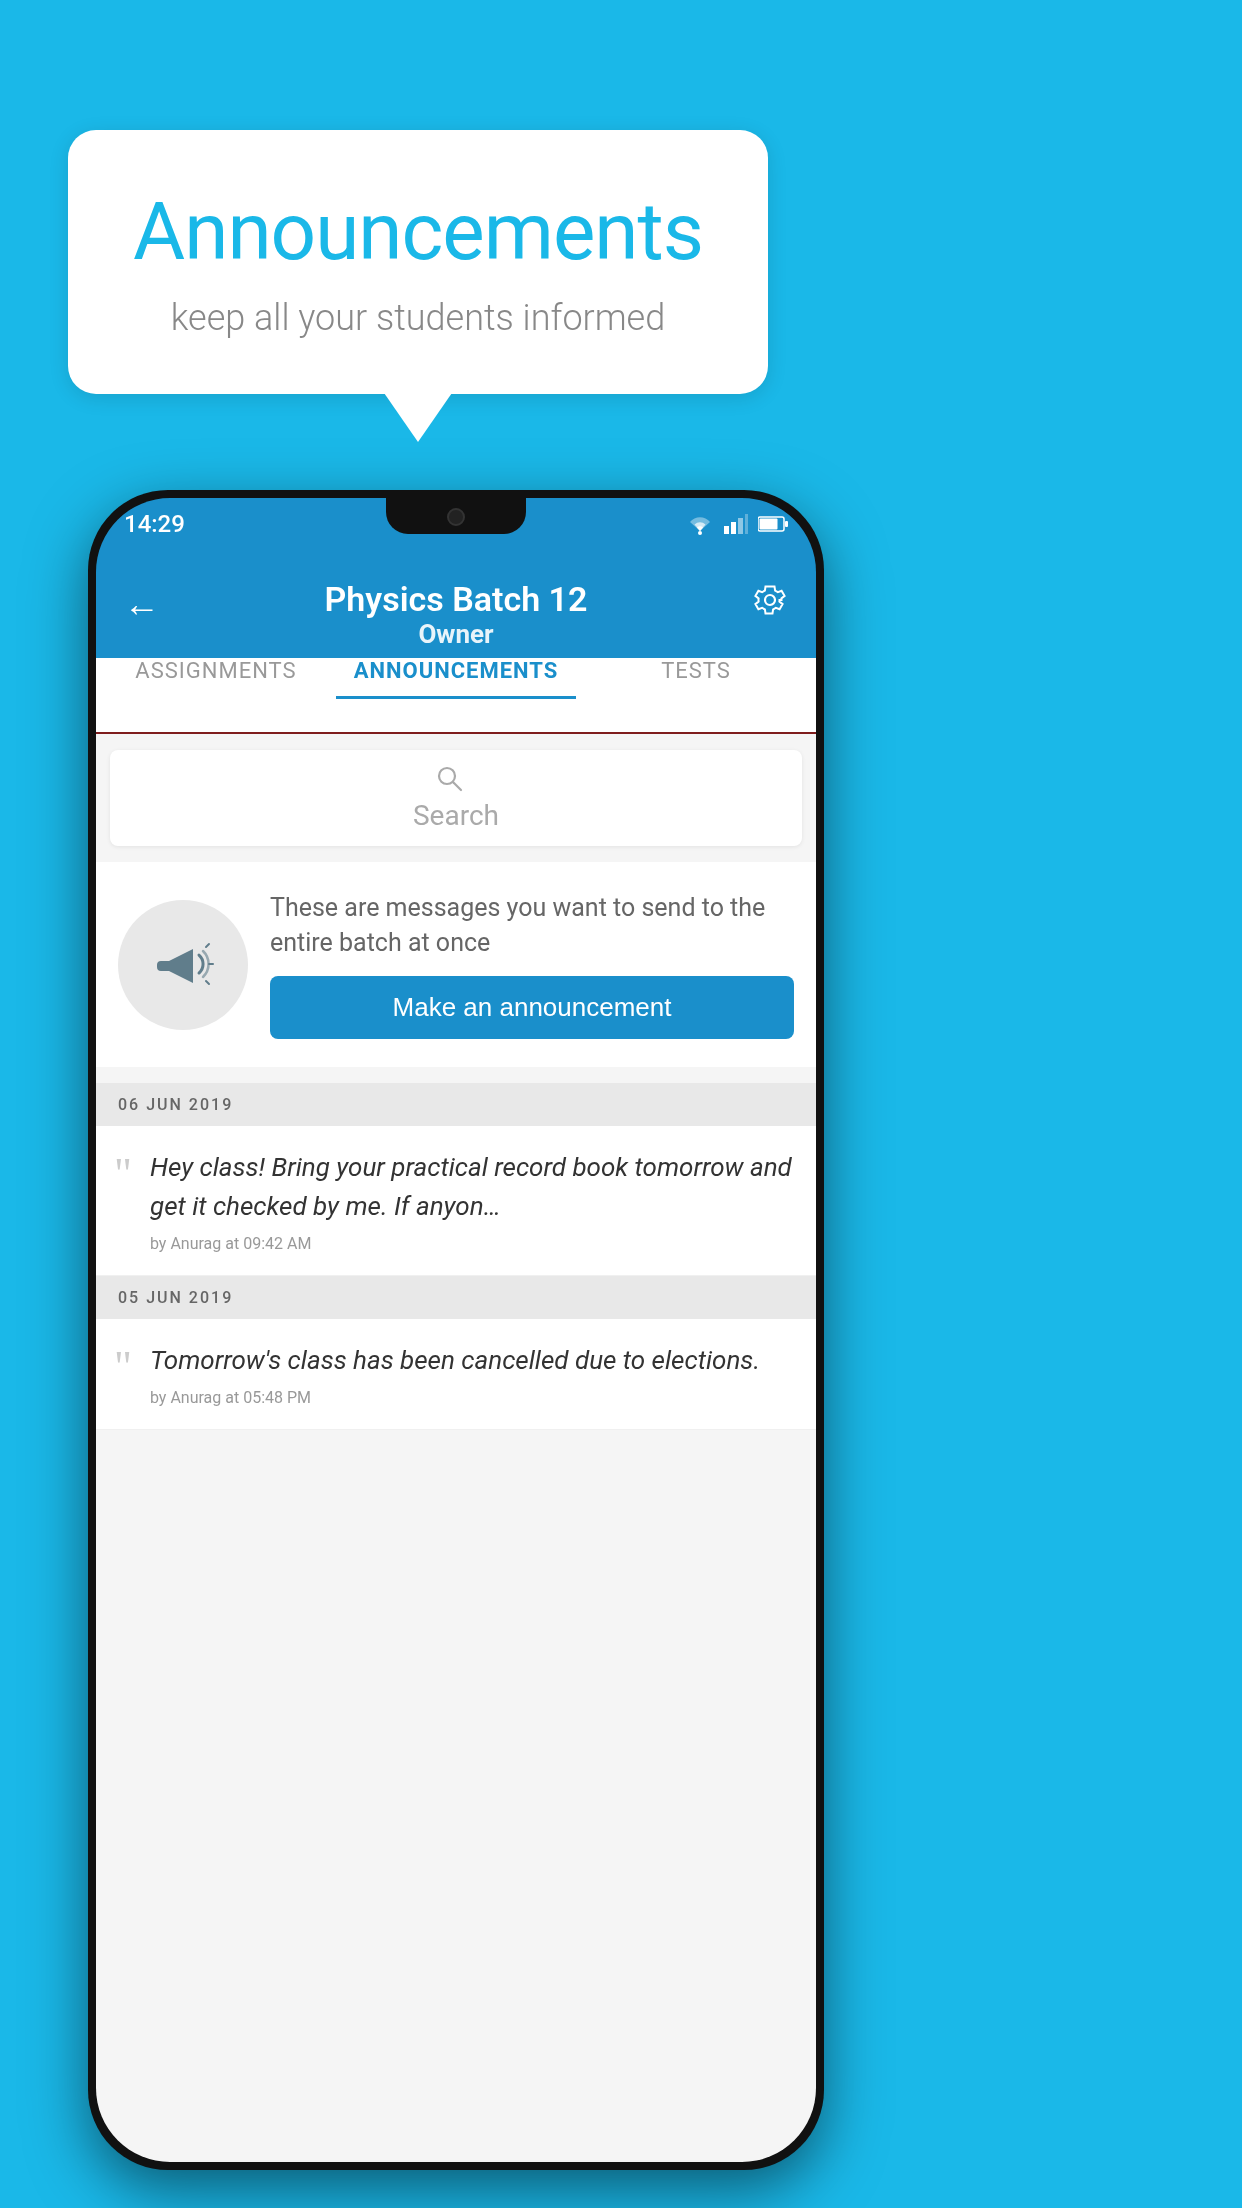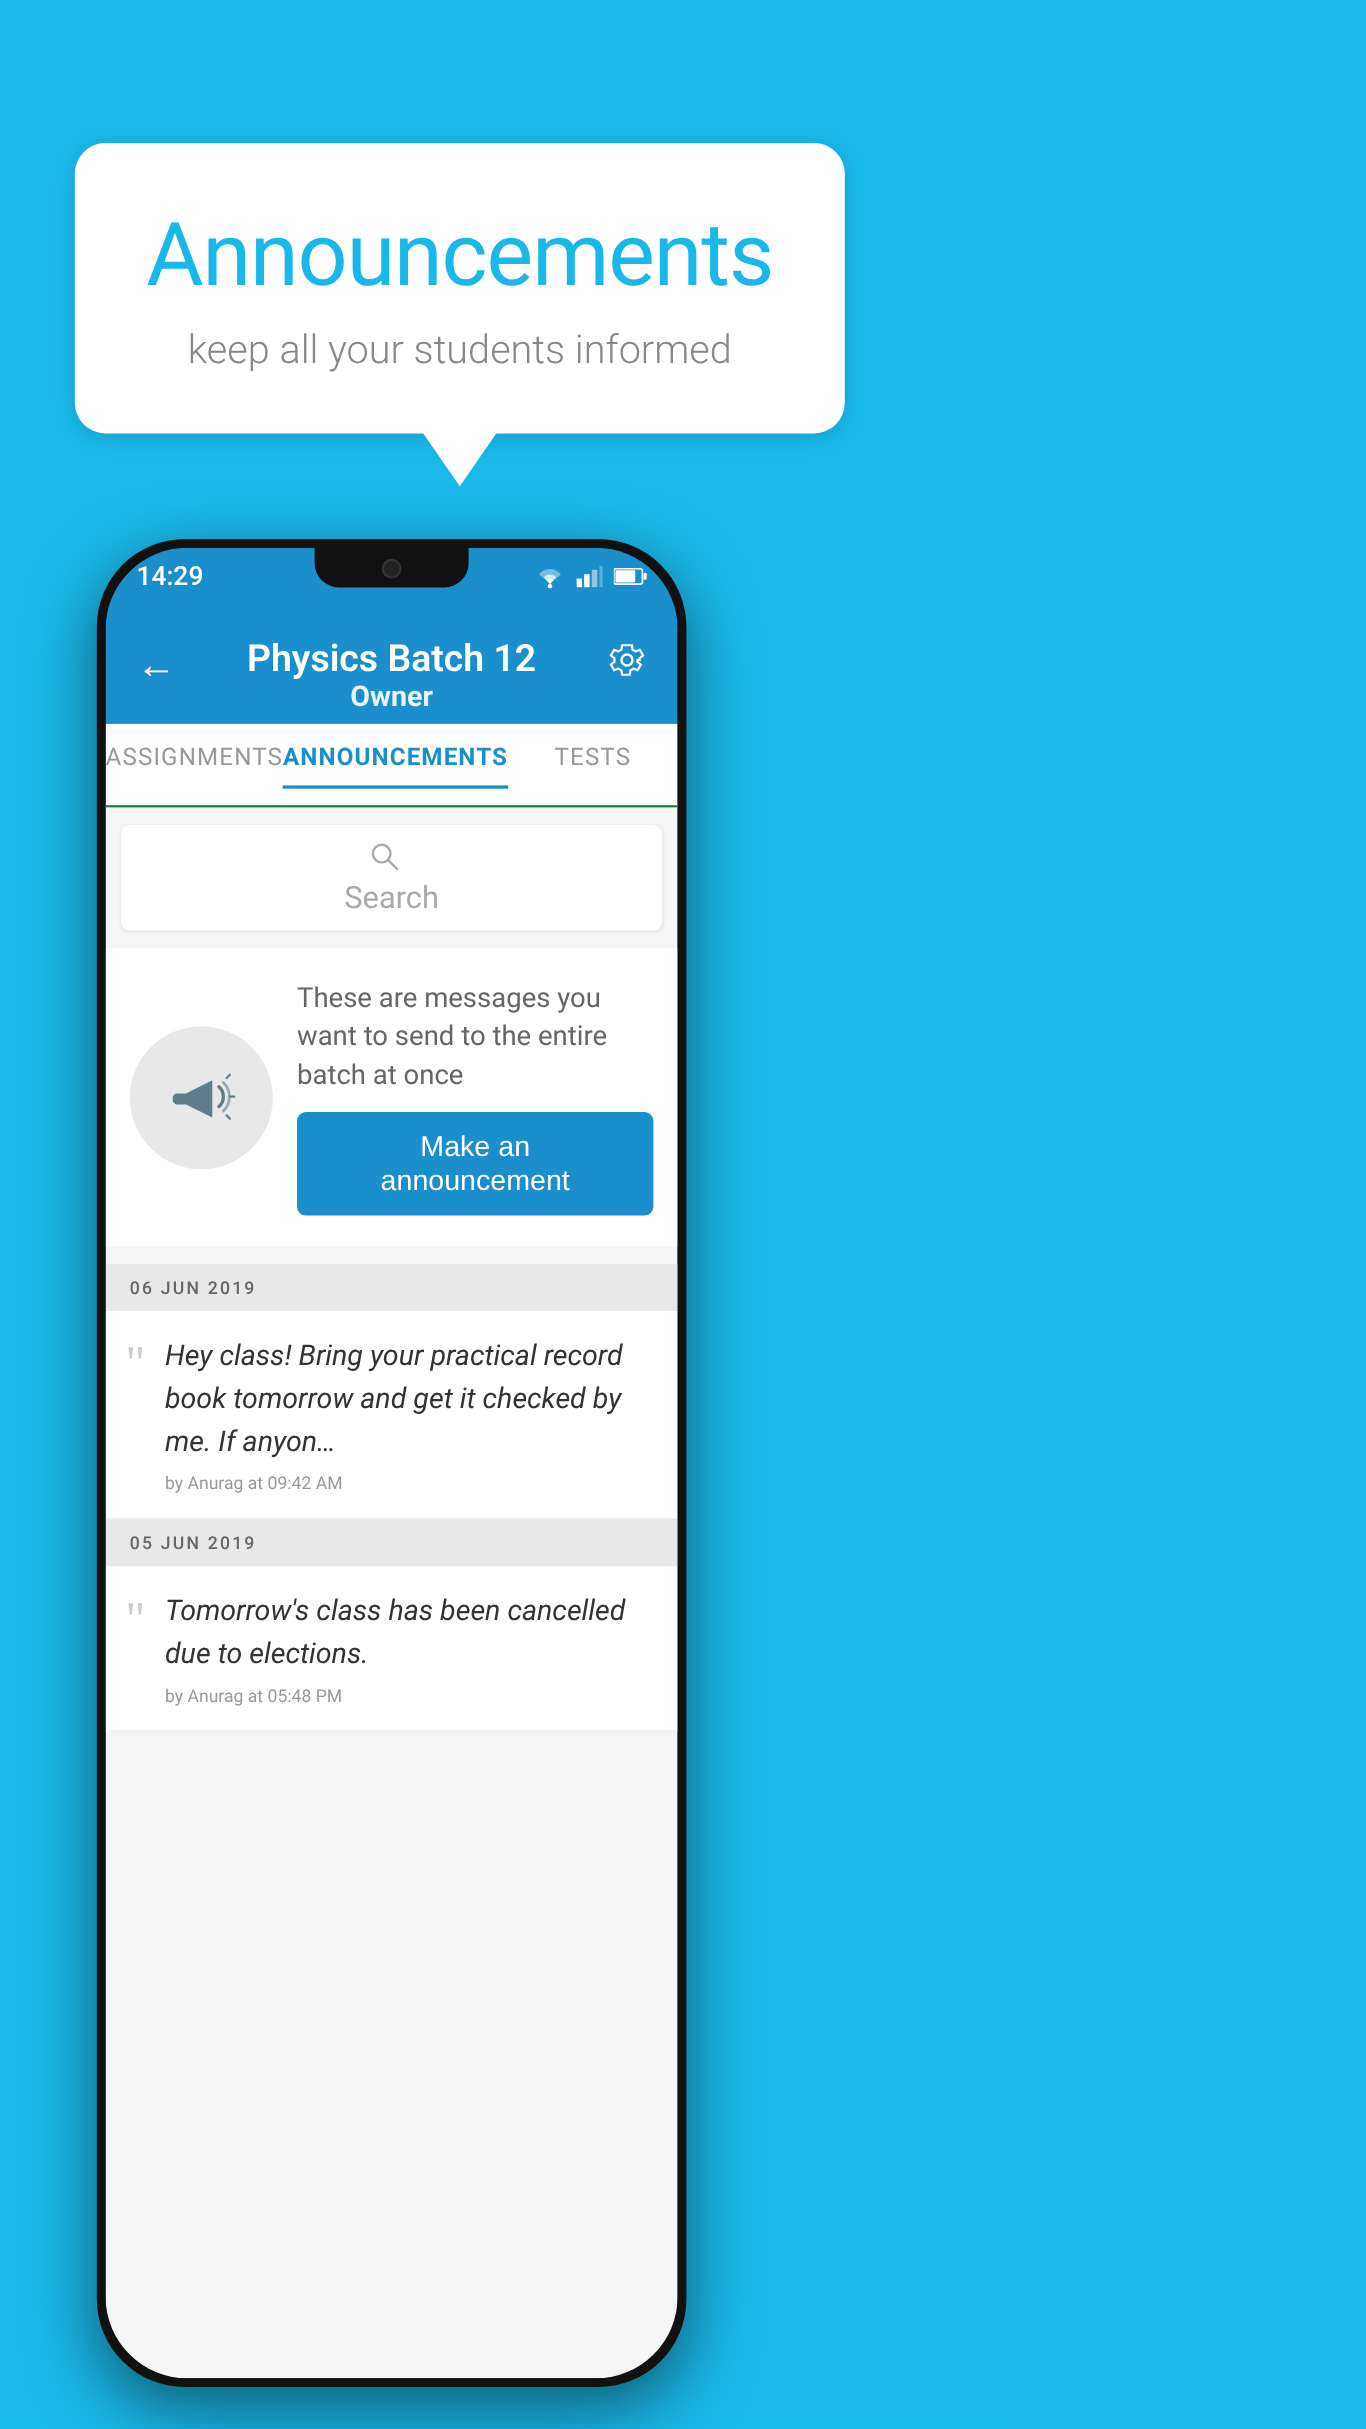--- a/index.html
+++ b/index.html
@@ -50,21 +50,21 @@
       font-size: 36px;
       color: #888;
       font-weight: 300;
     }
 
     
     .phone-frame {
       position: absolute;
       top: 490px;
       left: 88px;
-      width: 536px;
+      width: 736px;
       height: 1680px;
       background: #111;
       border-radius: 80px;
       box-shadow: 0 20px 60px rgba(0,0,0,0.5);
       overflow: hidden;
     }
     .phone-inner {
       position: absolute;
       top: 8px;
       left: 8px;
@@ -166,22 +166,22 @@
 
     
     .tab-bar {
       position: absolute;
       top: 160px;
       left: 0;
       right: 0;
       height: 76px;
       background: #fff;
       display: flex;
-      align-items: center;
-      border-bottom: 2px solid #15803d;
+      align-items: flex-start;
+      border-bottom: 2px solid #7f1d1d;
     }
     .tab-item {
       flex: 1;
       text-align: center;
       padding-bottom: 14px;
       font-size: 22px;
       font-weight: 400;
       color: #999;
       letter-spacing: 1px;
       text-transform: uppercase;

